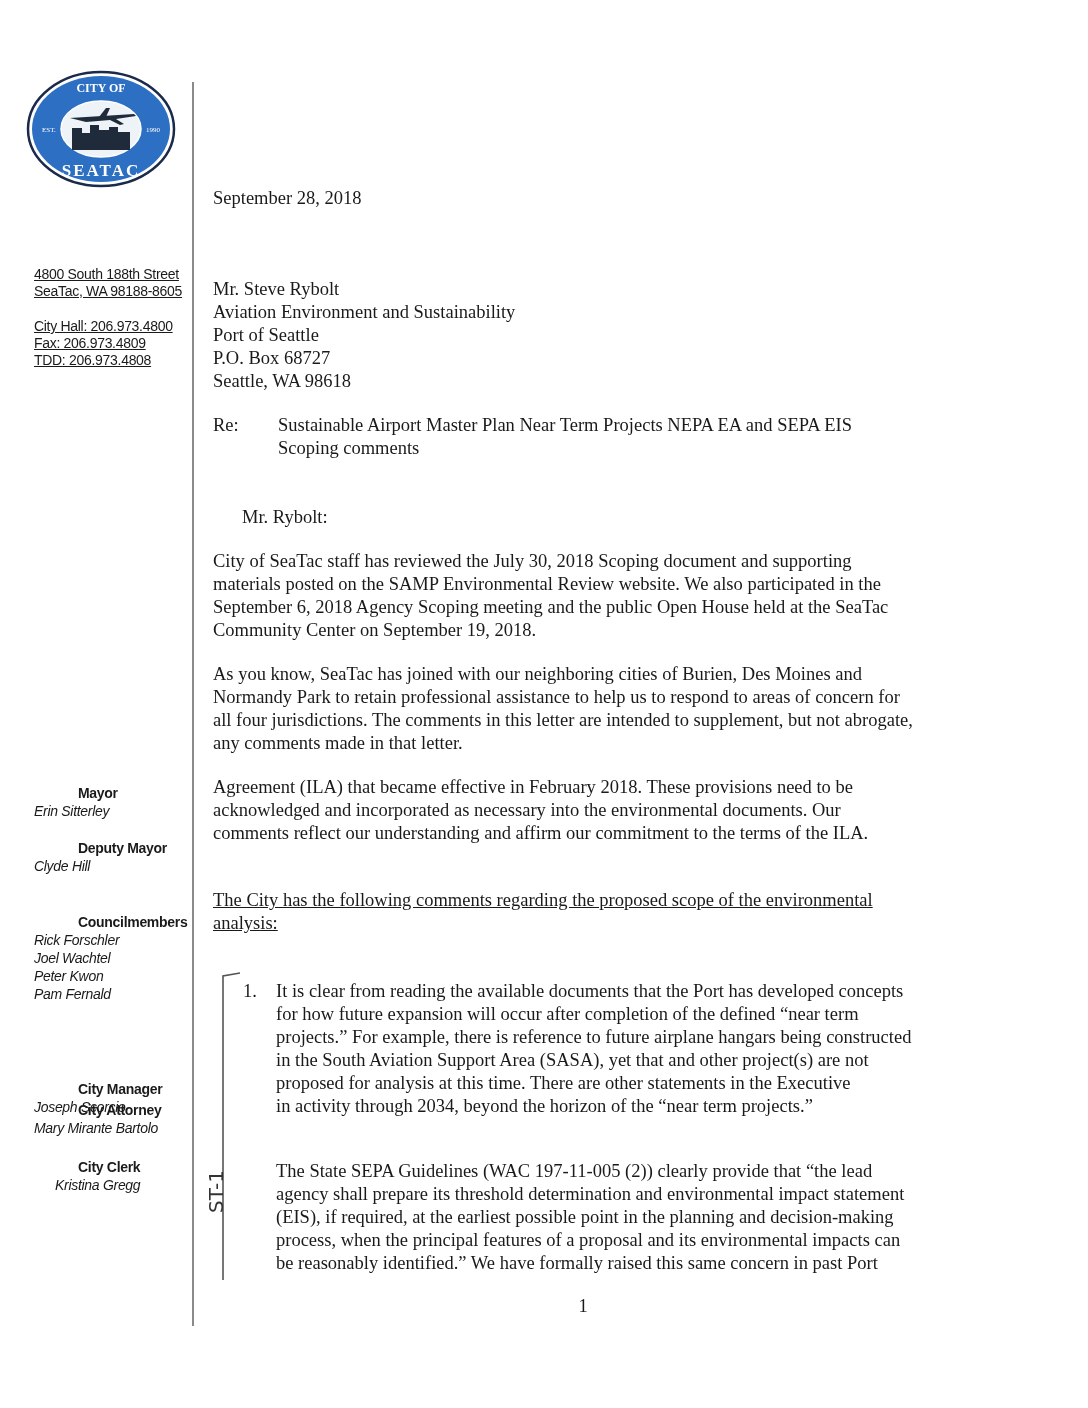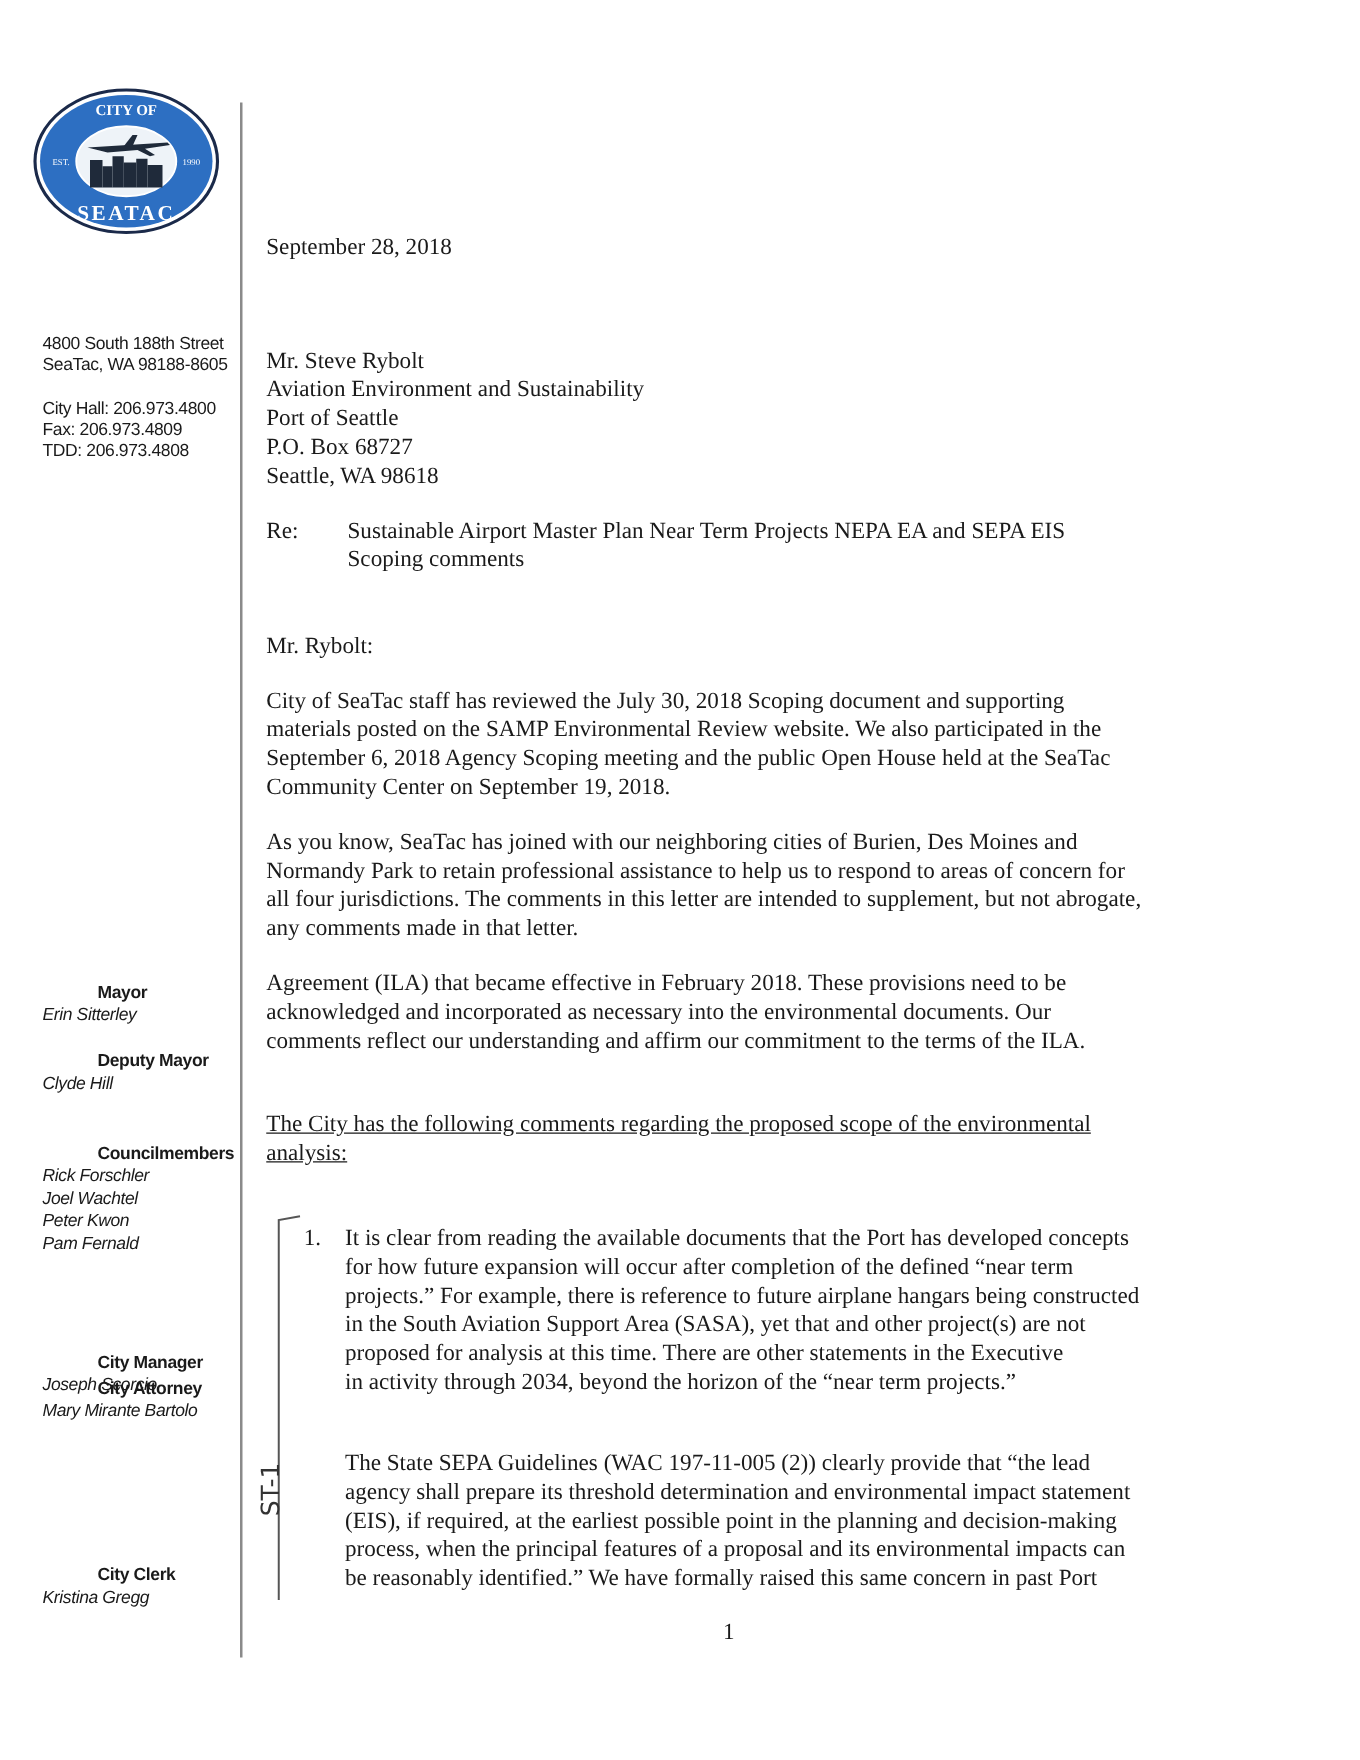--- a/index.html
+++ b/index.html
@@ -4,36 +4,36 @@
 <style>
   html, body { margin: 0; padding: 0; background: #ffffff; }
   body { width: 1088px; height: 1408px; position: relative; overflow: hidden; color: #1a1a1a; }
   .serif { font-family: "Liberation Serif", "DejaVu Serif", serif; }
   .sans { font-family: "Liberation Sans", "DejaVu Sans", sans-serif; }
 
   #logo { position: absolute; left: 26px; top: 70px; width: 150px; height: 118px; }
 
   #divider { position: absolute; left: 192px; top: 82px; width: 2px; height: 1244px; background: #8a8a8a; }
 
-  #sidebar-address { position: absolute; left: 34px; top: 266px; font-size: 14px; line-height: 17px; letter-spacing: -0.3px; }
+  #sidebar-address { position: absolute; left: 34px; top: 266px; font-size: 14px; line-height: 17px; letter-spacing: -0.3px; text-decoration: underline; }
   #sidebar-address .gap { height: 18px; }
 
   .officials { position: absolute; left: 34px; font-size: 14px; line-height: 18px; letter-spacing: -0.3px; }
   .officials .role { font-weight: bold; padding-left: 44px; }
   .officials .name { font-style: italic; }
 
   #letter { position: absolute; left: 213px; top: 0; width: 760px; font-size: 18.5px; line-height: 23px; }
   .blk { position: absolute; left: 0; width: 760px; }
   .blk p { margin: 0; }
 
   #date { top: 187px; }
   #recipient { top: 278px; }
   #re-label { top: 414px; }
   #re-text { top: 414px; left: 65px; width: 680px; }
-  #salutation { top: 506px; }
+  #salutation { top: 506px; margin-left: 29px; }
   #para1 { top: 550px; }
   #para2 { top: 663px; }
   #para3 { top: 776px; }
   #para4 { top: 889px; text-decoration: underline; }
   #item1-num { top: 980px; left: 30px; }
   #item1-text { top: 980px; left: 63px; width: 700px; }
   #item1-text2 { top: 1160px; left: 63px; width: 700px; }
   #page-number { top: 1295px; left: 360px; width: 20px; text-align: center; }
 
   #margin-bracket { position: absolute; left: 220px; top: 972px; width: 22px; height: 310px; }
@@ -93,21 +93,21 @@
   <div class="name">Pam Fernald</div>
 </div>
 <div class="officials sans" style="top:1080px;">
   <div class="role">City Manager</div>
   <div class="name">Joseph Scorcio</div>
 </div>
 <div class="officials sans" style="top:1101px;">
   <div class="role">City Attorney</div>
   <div class="name">Mary Mirante Bartolo</div>
 </div>
-<div class="officials sans" style="top:1250px;">
+<div class="officials sans" style="top:1158px;text-align:right;">
   <div class="role">City Clerk</div>
   <div class="name">Kristina Gregg</div>
 </div>
 
 <div id="letter" class="serif">
   <div id="date" class="blk">September 28, 2018</div>
 
   <div id="recipient" class="blk">
     <p>Mr. Steve Rybolt</p>
     <p>Aviation Environment and Sustainability</p>

